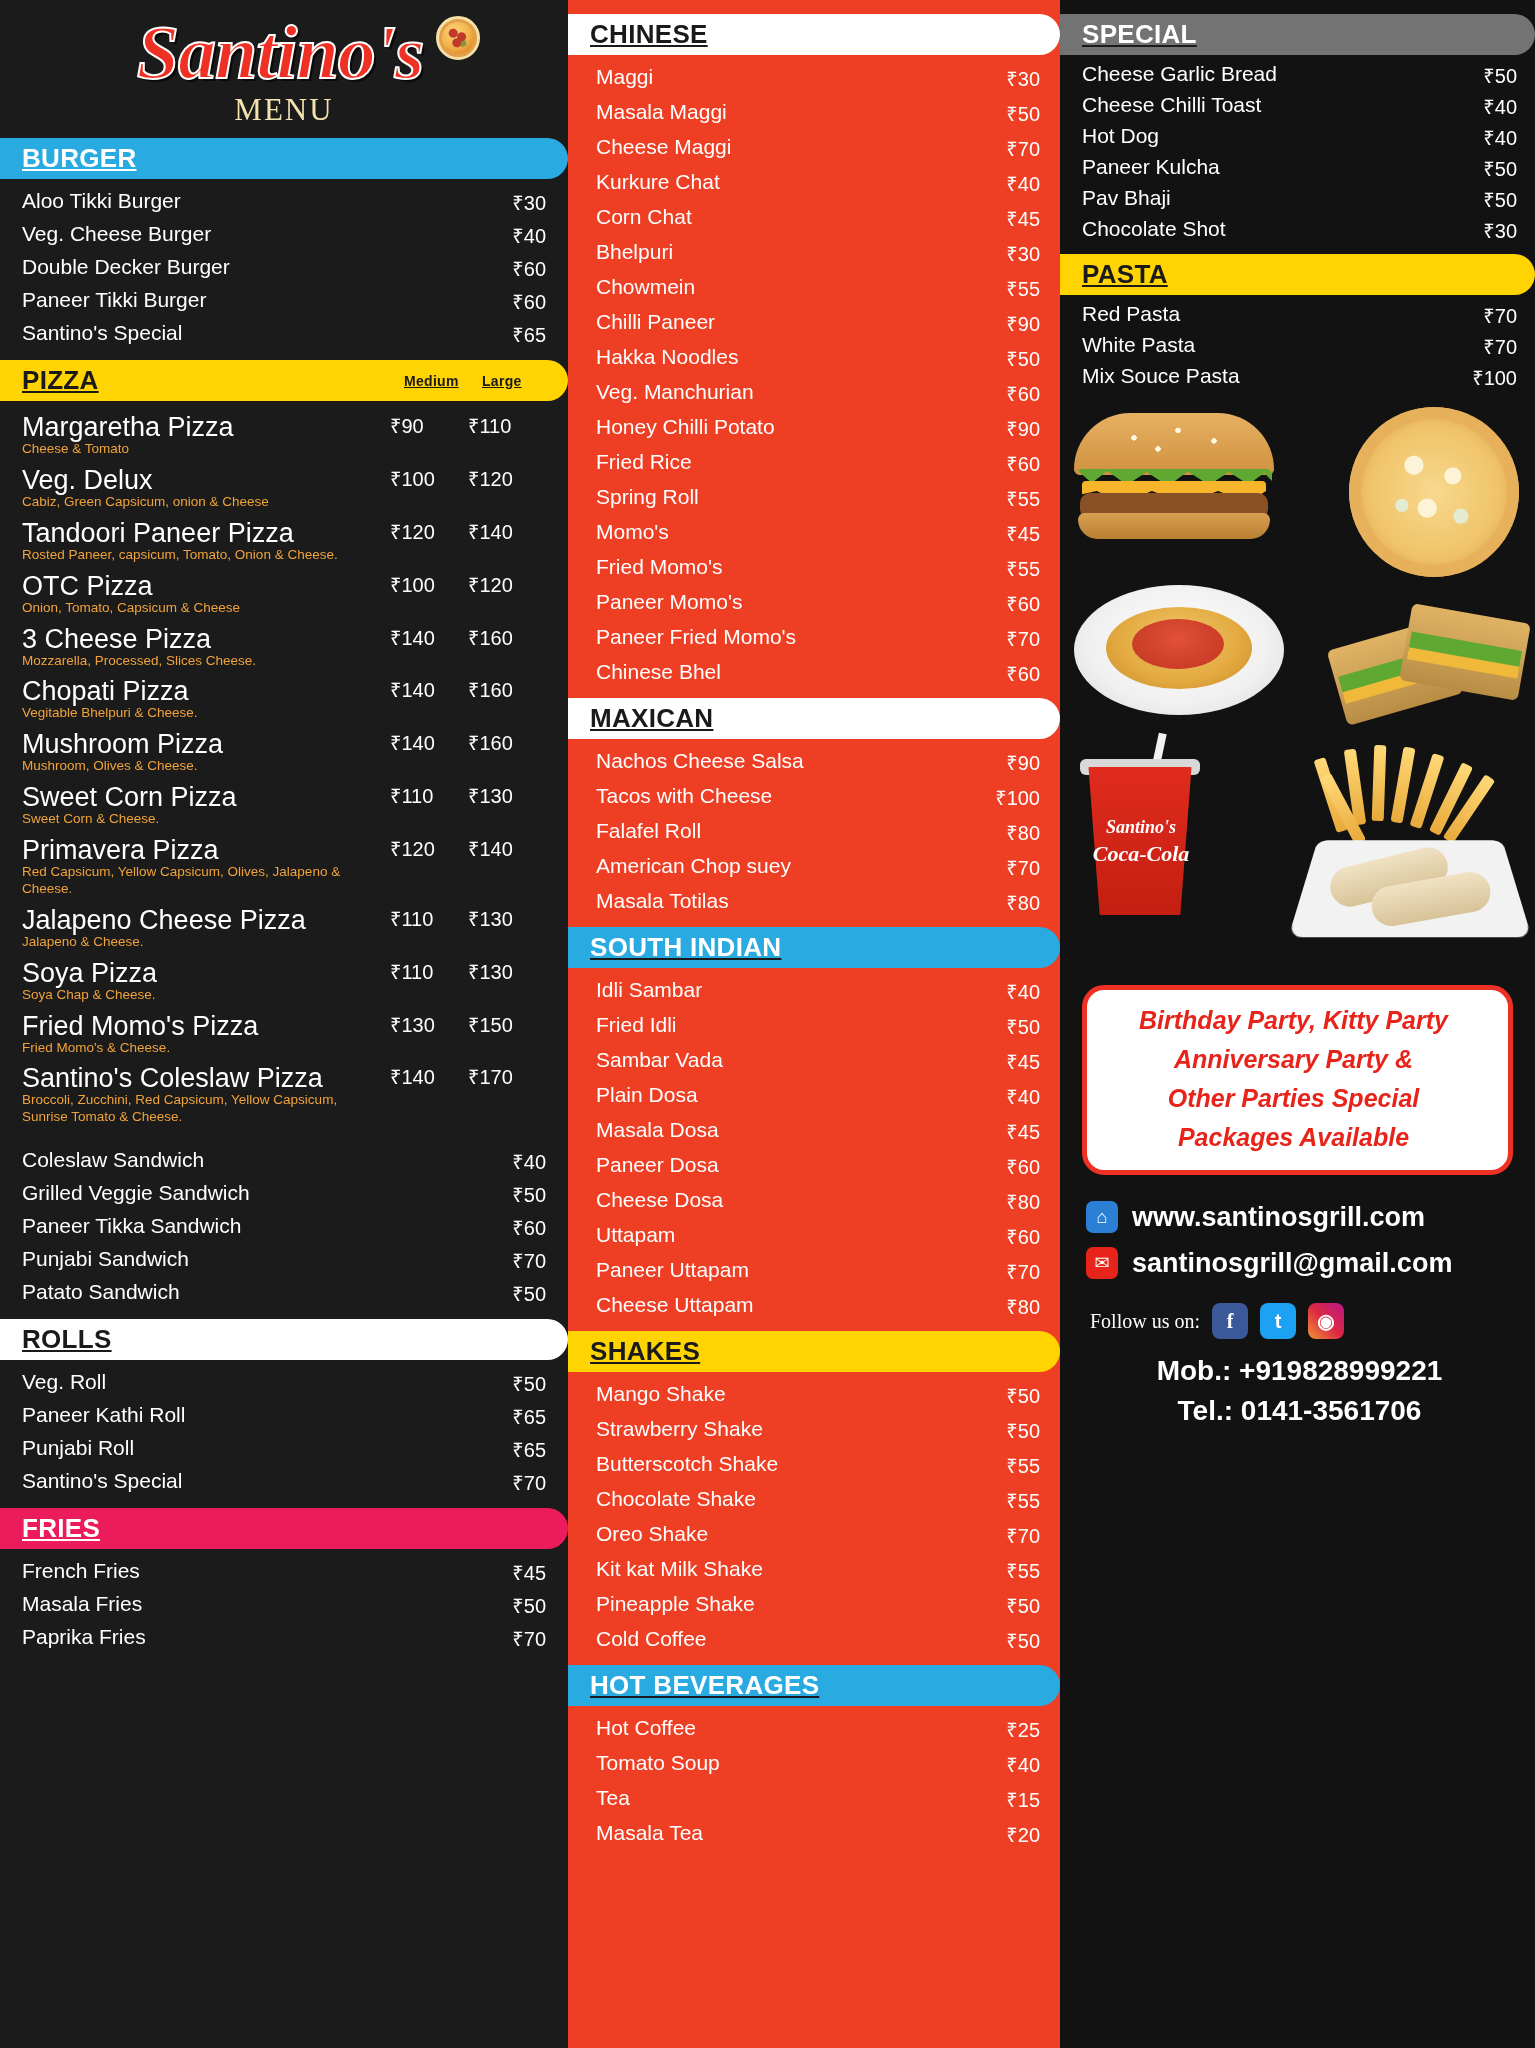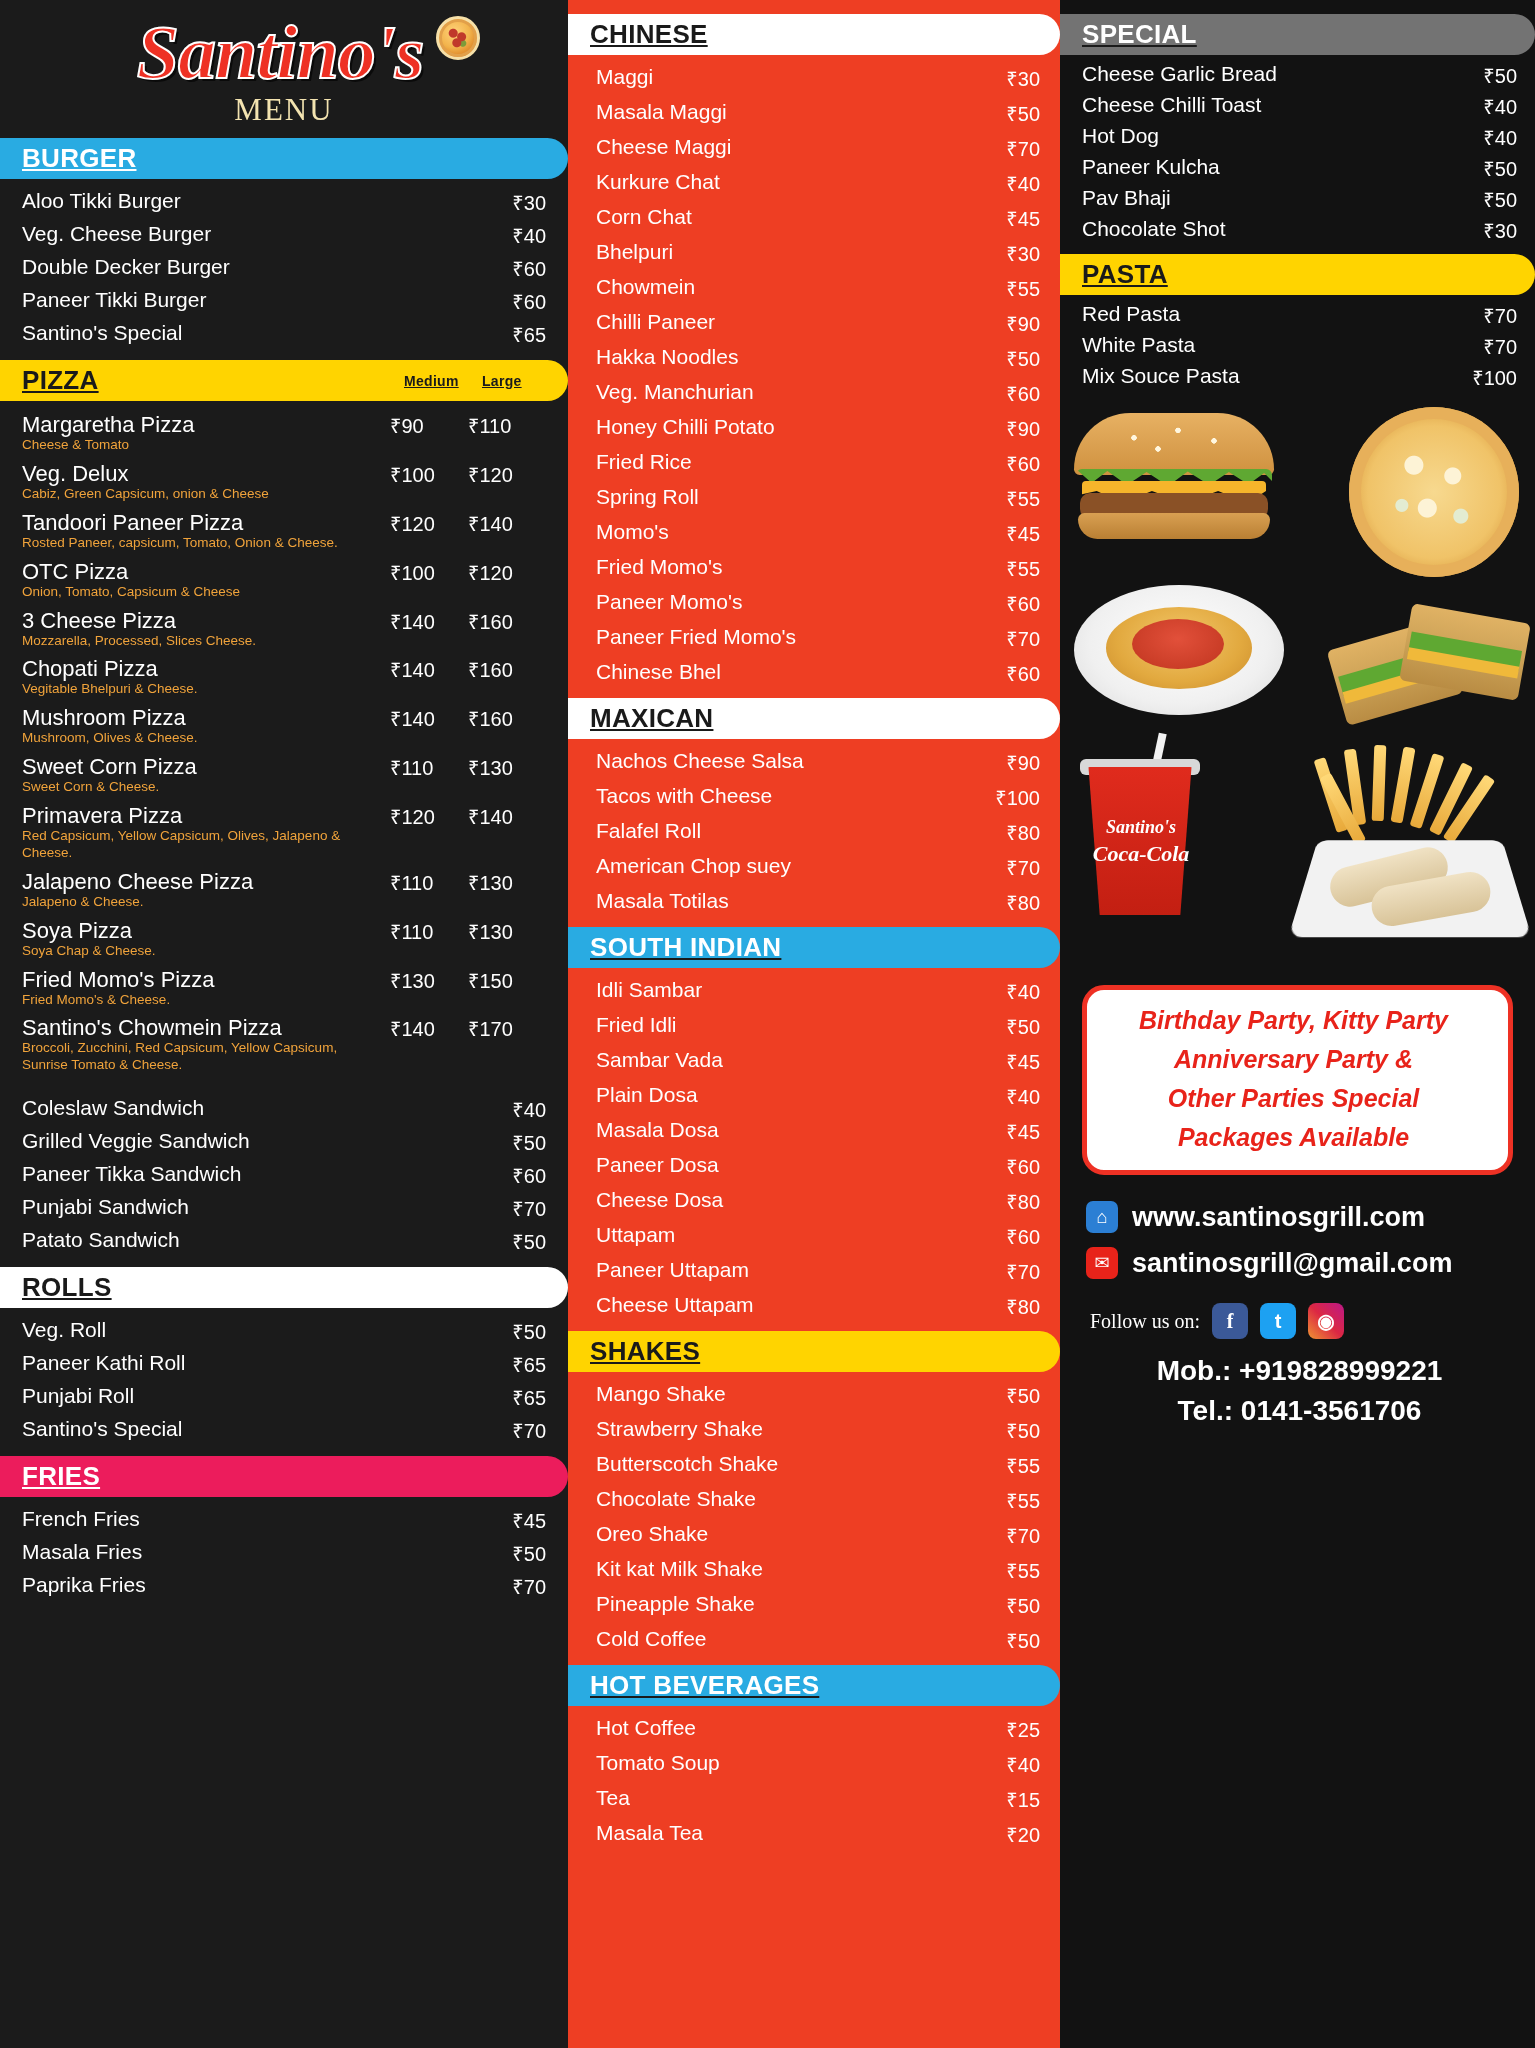--- a/index.html
+++ b/index.html
@@ -111,21 +111,21 @@
   .desc {
     font-size: 13.5px;
     color:#f0a33b;
     margin: -2px 0 2px 0;
     max-width: 330px;
     line-height: 1.25;
   }
 
   
   .prow { display:flex; align-items:flex-start; color:#fff; padding-top:5px;}
-  .prow .nm { flex:1; font-size:22px; }
+  .prow .nm { flex:1; font-size:27px; }
   .prow .p1, .prow .p2 { width:78px; font-size:20px; text-align:left; }
 
   
   .col-mid .sec-head { color:#1a1a1a; }
   .col-mid .items { padding: 5px 20px 8px 28px; }
   .col-mid .row { font-size: 21px; padding: 5px 0 3px 0;}
   .col-mid .row .pr { width: 70px; }
 
   
   .col-right .sec-head { color:#1a1a1a; }
@@ -382,21 +382,21 @@
       <div class="desc">Soya Chap &amp; Cheese.</div>
 
       <div class="prow">
           <span class="nm">Fried Momo's Pizza</span>
           <span class="p1">₹130</span>
           <span class="p2">₹150</span>
         </div>
       <div class="desc">Fried Momo's &amp; Cheese.</div>
 
       <div class="prow">
-          <span class="nm">Santino's Chowmein Pizza</span>
+          <span class="nm">Santino's Coleslaw Pizza</span>
           <span class="p1">₹140</span>
           <span class="p2">₹170</span>
         </div>
       <div class="desc">Broccoli, Zucchini, Red Capsicum, Yellow Capsicum, Sunrise Tomato &amp; Cheese.</div>
     </div>
 
     <div class="items">
       <div class="row">
           <span class="nm">Coleslaw Sandwich</span>
           <span class="pr">₹40</span>

